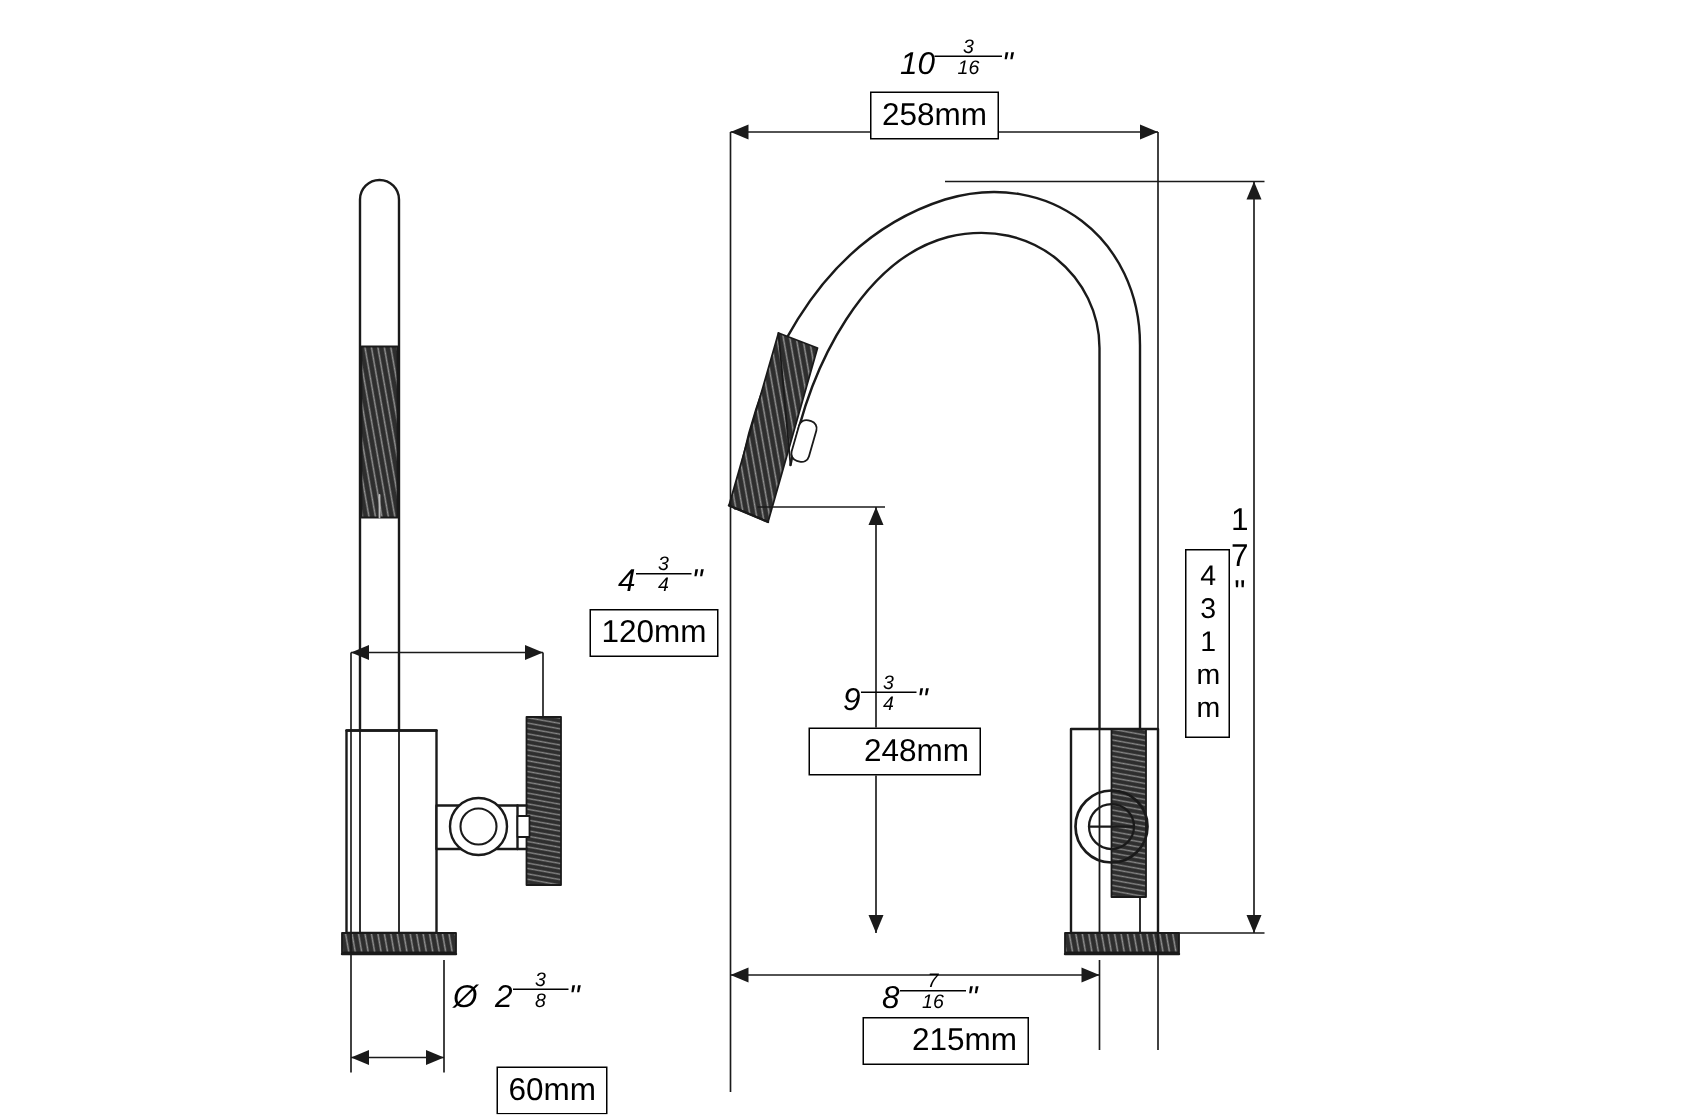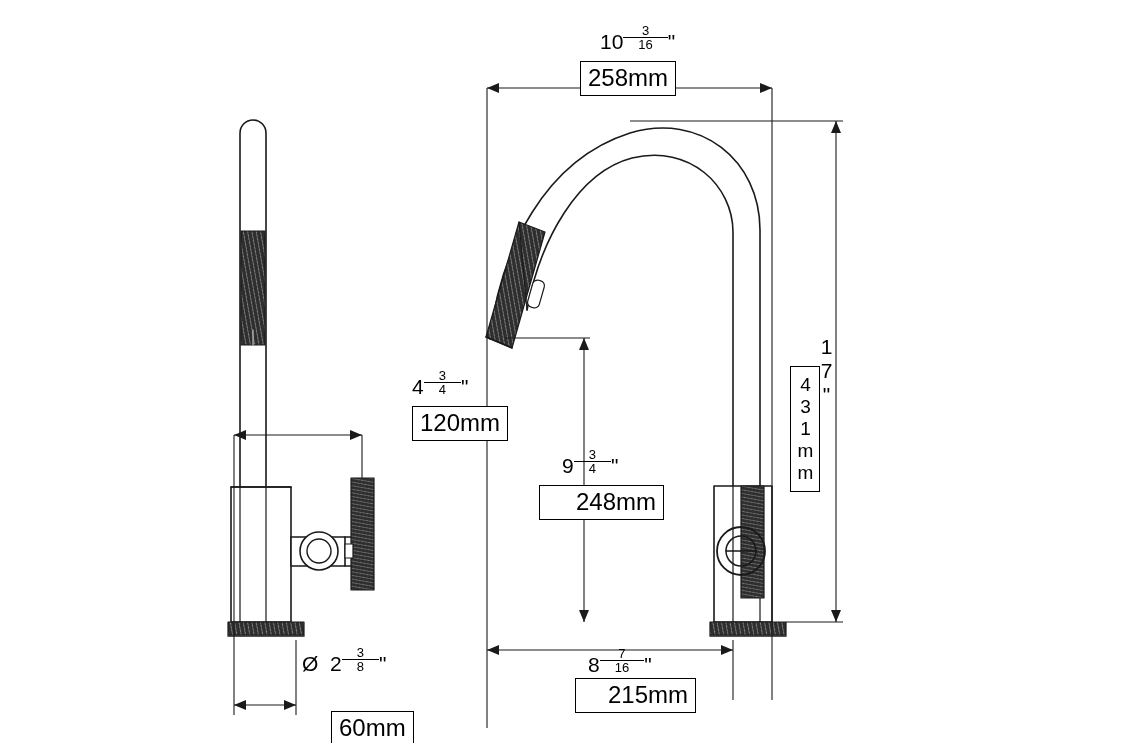--- a/index.html
+++ b/index.html
@@ -3,32 +3,33 @@
 <meta charset="utf-8">
 <style>
   html,body{margin:0;padding:0;background:#ffffff;}
   body{width:1128px;height:743px;font-family:"Liberation Sans",sans-serif;color:#000;}
   #stage{position:relative;width:1128px;height:743px;overflow:hidden;background:#fff;}
   svg.draw{position:absolute;left:0;top:0;width:1128px;height:743px;}
   .dimbox{
     position:absolute;
     border:1px solid #000;
     background:#fff;
-    font-size:24px;
+    font-size:21px;
     line-height:1;
     padding:4px 7px 5px 7px;
     white-space:nowrap;
     font-family:"Liberation Sans",sans-serif;
   }
   .dimtext{
     position:absolute;
     font-size:21px;
     line-height:1;
     white-space:nowrap;
     font-family:"Liberation Sans",sans-serif;
+    font-style:italic;
   }
   .frac{display:inline-block;vertical-align:-0.15em;font-size:0.62em;line-height:1;text-align:center;position:relative;top:-0.18em;}
   .frac .num{display:block;border-bottom:1px solid #000;padding:0 1px;}
   .frac .den{display:block;padding:0 15px;}
   .vert{
     position:absolute;
     writing-mode:vertical-rl;
     text-orientation:upright;
     font-size:21px;
     line-height:1;
@@ -169,21 +170,21 @@
   <div class="dimbox" style="left:580px;top:61px;">258mm</div>
 
   <div class="vert" style="left:816px;top:335px;">
     <span>17</span><span>"</span>
   </div>
   <div class="vertbox" style="left:790px;top:366px;">431mm</div>
 
   <div class="dimtext" style="left:412px;top:371px;">
     <span>4</span><span class="frac"><span class="num">3</span><span class="den">4</span></span><span>"</span>
   </div>
-  <div class="dimbox" style="left:412px;top:406px;">120mm</div>
+  <div class="dimbox" style="left:393px;top:406px;">120mm</div>
 
   <div class="dimtext" style="left:562px;top:450px;">
     <span>9</span><span class="frac"><span class="num">3</span><span class="den">4</span></span><span>"</span>
   </div>
   <div class="dimbox" style="left:539px;top:485px;padding-left:36px;">248mm</div>
 
   <div class="dimtext" style="left:588px;top:649px;">
     <span>8</span><span class="frac"><span class="num">7</span><span class="den">16</span></span><span>"</span>
   </div>
   <div class="dimbox" style="left:575px;top:678px;padding-left:32px;">215mm</div>

